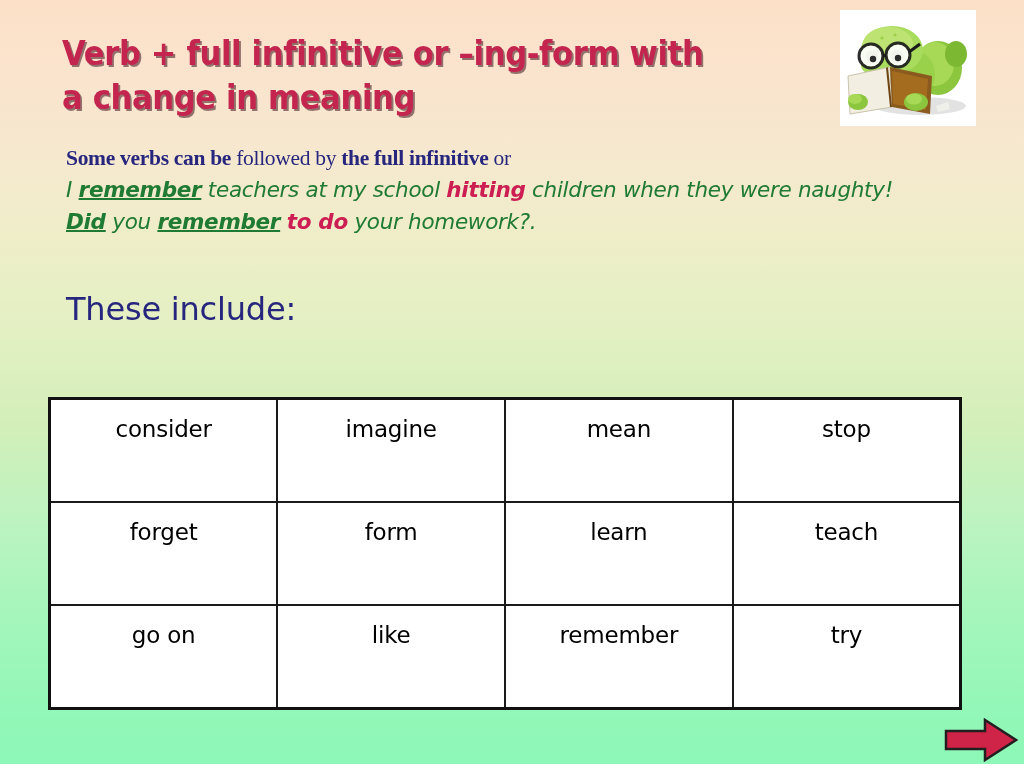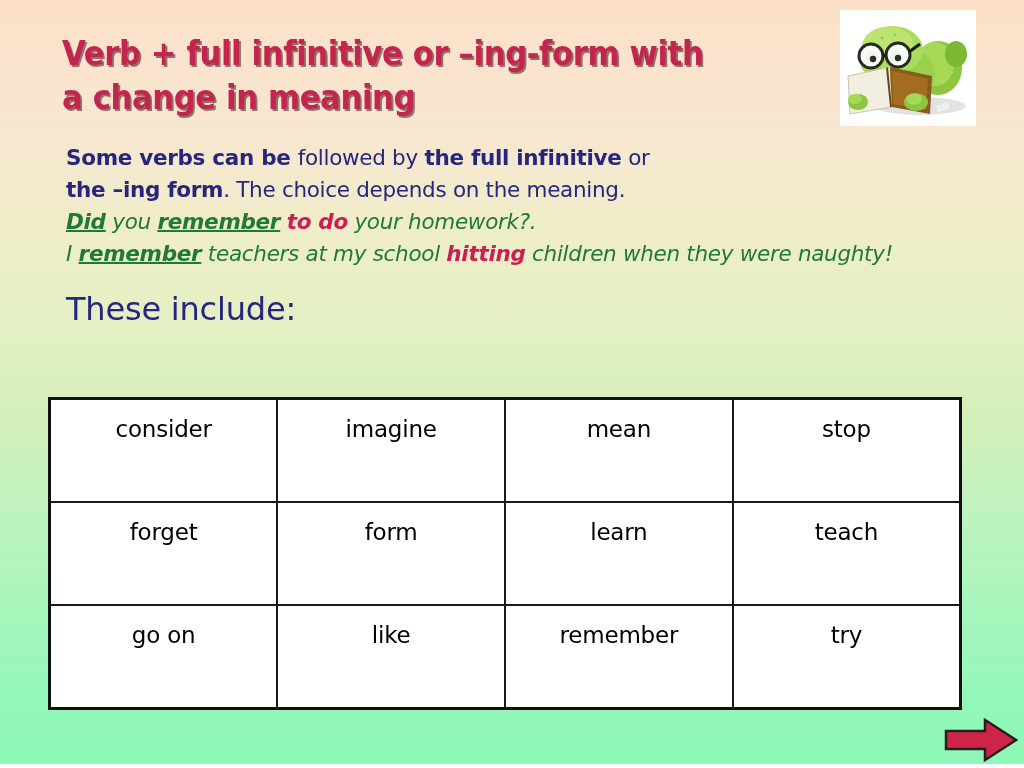--- a/index.html
+++ b/index.html
@@ -55,21 +55,21 @@
     top: 142px;
     width: 790px;
   }
   .bodyline {
     font-family: "DejaVu Sans", sans-serif;
     font-size: 21.5px;
     line-height: 32px;
     white-space: nowrap;
     letter-spacing: -0.3px;
   }
-  .navy { color: #27267e; }
+  .navy { color: #27267e; font-family: Liberation Serif, serif; }
   .green { color: #1f7a33; }
   .crimson { color: #cc1e52; }
   .b { font-weight: bold; }
   .i { font-style: italic; }
   .u { text-decoration: underline; text-decoration-thickness: 2px; }
   #line-these {
     position: absolute;
     left: 66px;
     top: 290px;
     font-family: "DejaVu Sans", sans-serif;
@@ -181,30 +181,27 @@
       <path d="M96 96 L108 92 L110 99 L98 102 Z" fill="#f0f0ea"></path>
     </svg>
   </div>
 
   <div id="body-block">
 
     <div class="bodyline">
       <span class="navy b">Some verbs can be </span><span class="navy"> followed by </span><span class="navy b">the full infinitive</span><span class="navy"> or</span>
     </div>
 
+
     <div class="bodyline">
-      <span class="navy b">the –ing form</span><span class="navy">. The choice depends on the meaning.</span>
+      <span class="green i">I </span><span class="green i b u">remember</span><span class="green i"> teachers at my school </span><span class="crimson i b">hitting</span><span class="green i"> children when they were naughty!</span>
     </div>
 
     <div class="bodyline">
       <span class="green i b u">Did</span><span class="green i"> you </span><span class="green i b u">remember</span><span class="green i"> </span><span class="crimson i b">to do</span><span class="green i"> your homework?.</span>
-    </div>
-
-    <div class="bodyline">
-      <span class="green i">I </span><span class="green i b u">remember</span><span class="green i"> teachers at my school </span><span class="crimson i b">hitting</span><span class="green i"> children when they were naughty!</span>
     </div>
 
   </div>
 
   <div id="line-these">These include:</div>
 
   <table id="verb-table">
     <tbody>
       <tr>
         <td>consider</td>

